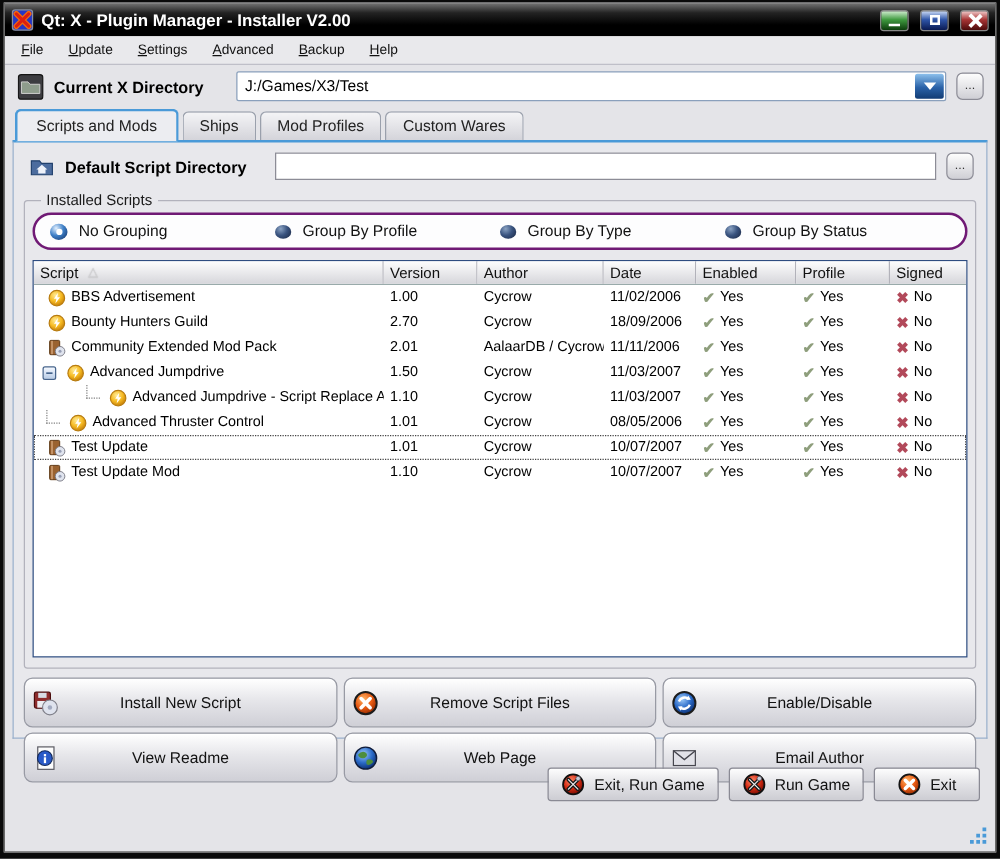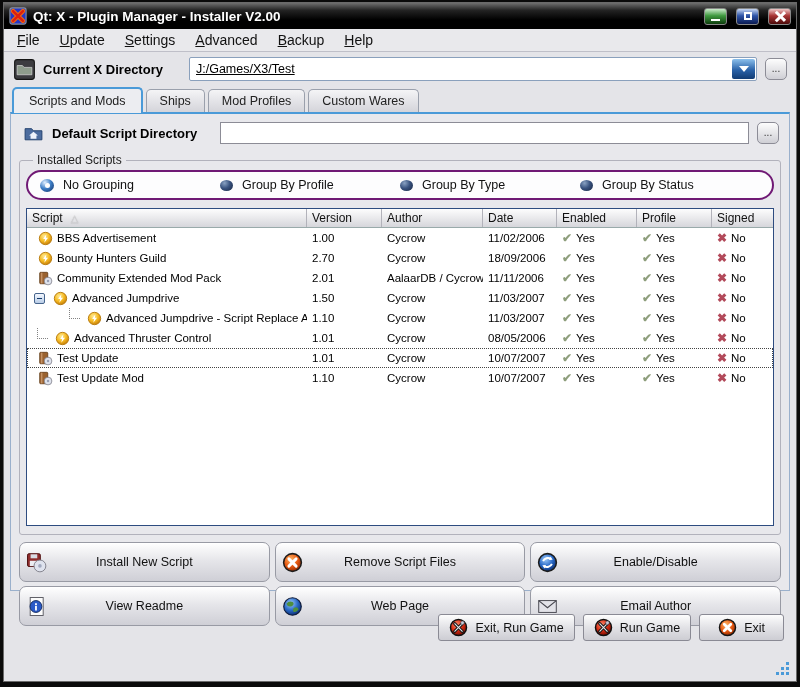--- a/index.html
+++ b/index.html
@@ -40,31 +40,31 @@
     content: ""; position: absolute; left: 4.5px; top: -1px; width: 2.5px; height: 13px; background: #fff;
   }
   .glyph-close::before { transform: rotate(45deg); }
   .glyph-close::after  { transform: rotate(-45deg); }
   
   .menubar {
     height: 23px; flex: none; background: #e9e9ec;
     border-bottom: 1px solid #bfbfc8;
     display: flex; align-items: center; padding: 0 4px; gap: 2px;
   }
-  .menu-item { display: inline-block; padding: 3px 9px; font-size: 14px; color: #111; cursor: default; }
+  .menu-item { display: inline-block; padding: 3px 9px; font-size: 11px; color: #111; cursor: default; }
   .menu-item::first-letter { text-decoration: underline; }
   
   .dir-row { flex: none; display: flex; align-items: center; padding: 5px 9px 3px 10px; gap: 8px; }
   .hdr-icon { width: 21px; height: 21px; flex: none; }
   .dir-label { font-weight: bold; font-size: 13px; width: 138px; flex: none; }
   .combo {
     flex: 1; height: 24px; background: #fff;
     border: 1px solid #8aa0bc; border-radius: 2px;
     display: flex; align-items: center; position: relative;
-    font-size: 12.5px; padding: 0 26px 0 6px; text-decoration: underline;
+    font-size: 12.5px; padding: 0 26px 0 6px;
   }
   .combo-btn {
     position: absolute; right: 1px; top: 1px; bottom: 1px; width: 23px;
     background: linear-gradient(180deg,#8cc0ec 0%, #2a62a8 55%, #123c74 100%);
     border-radius: 2px; display: flex; align-items: center; justify-content: center;
   }
   .combo-arrow { width: 0; height: 0; border-left: 5px solid transparent; border-right: 5px solid transparent; border-top: 6px solid #fff; }
   .browse-btn {
     width: 22px; height: 22px; flex: none;
     border: 1px solid #8c8c96; border-radius: 5px;

